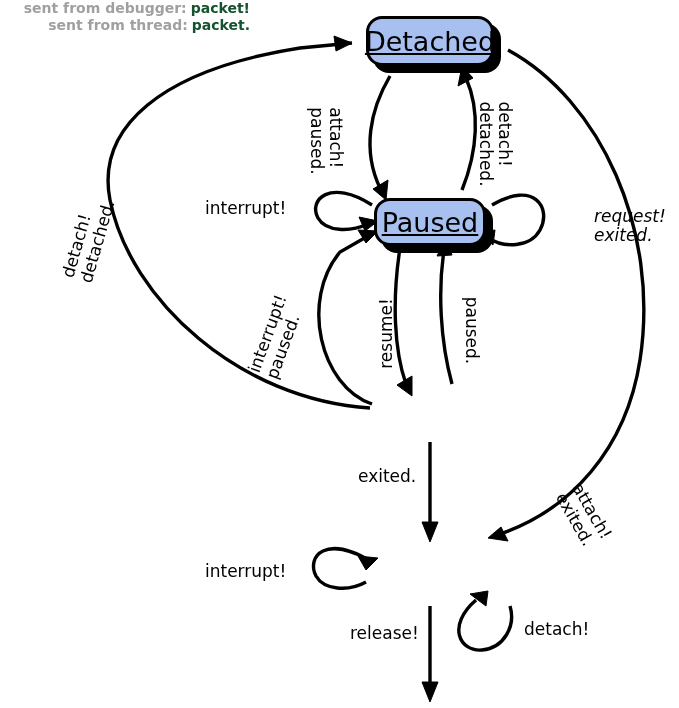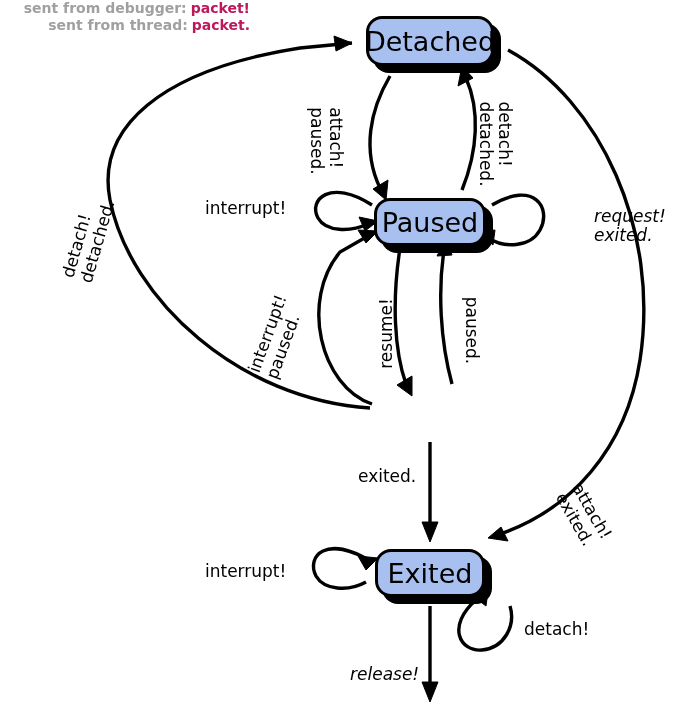--- a/index.html
+++ b/index.html
@@ -36,21 +36,21 @@
   .legend-row {
     display: block;
     text-align: right;
     white-space: nowrap;
   }
   .legend-key {
     color: #a0a0a0;
     margin-left: 8px;
   }
   .legend-val {
-    color: #be185d;
+    color: #14532d;
     padding-left: 4px;
   }
 
   
   #edge-layer {
     position: absolute;
     left: 0; top: 0;
     width: 679px;
     height: 708px;
   }
@@ -74,20 +74,21 @@
     background: #a8c0f0;
     color: #000000;
     font-family: "DejaVu Sans", sans-serif;
     font-size: 27px;
     line-height: 1;
     display: flex;
     align-items: center;
     justify-content: center;
     box-shadow: 7px 7px 0 0 #000000;
     z-index: 5;
+    text-decoration: underline;
   }
 
   
   .elabel {
     position: absolute;
     font-family: "DejaVu Sans", sans-serif;
     font-size: 17px;
     color: #000000;
     white-space: nowrap;
     line-height: 19px;
@@ -158,23 +159,20 @@
 
   <div class="node" style="left:366px; top:16px; width:128px; height:50px;">
     <span>Detached</span>
   </div>
 
   <div class="node" style="left:374px; top:198px; width:112px; height:48px;">
     <span>Paused</span>
   </div>
 
 
-  <div class="node" style="left:375px; top:549px; width:110px; height:48px;">
-    <span>Exited</span>
-  </div>
 
   <div class="elabel" style="left:46px; top:220px; transform:rotate(-74deg); transform-origin:50% 50%;">
     <span>detach!</span>
     <span class="l2">detached.</span>
   </div>
 
   <div class="elabel" style="left:292px; top:122px; transform:rotate(90deg); transform-origin:50% 50%;">
     <span>attach!</span>
     <span class="l2">paused.</span>
   </div>
@@ -216,17 +214,17 @@
   </div>
 
   <div class="elabel" style="left:205px; top:562px;">
     <span>interrupt!</span>
   </div>
 
   <div class="elabel" style="left:524px; top:620px;">
     <span>detach!</span>
   </div>
 
-  <div class="elabel" style="left:350px; top:665px;font-style:italic;">
+  <div class="elabel" style="left:350px; top:624px;">
     <span>release!</span>
   </div>
 
 </div>
 
 </body></html>

